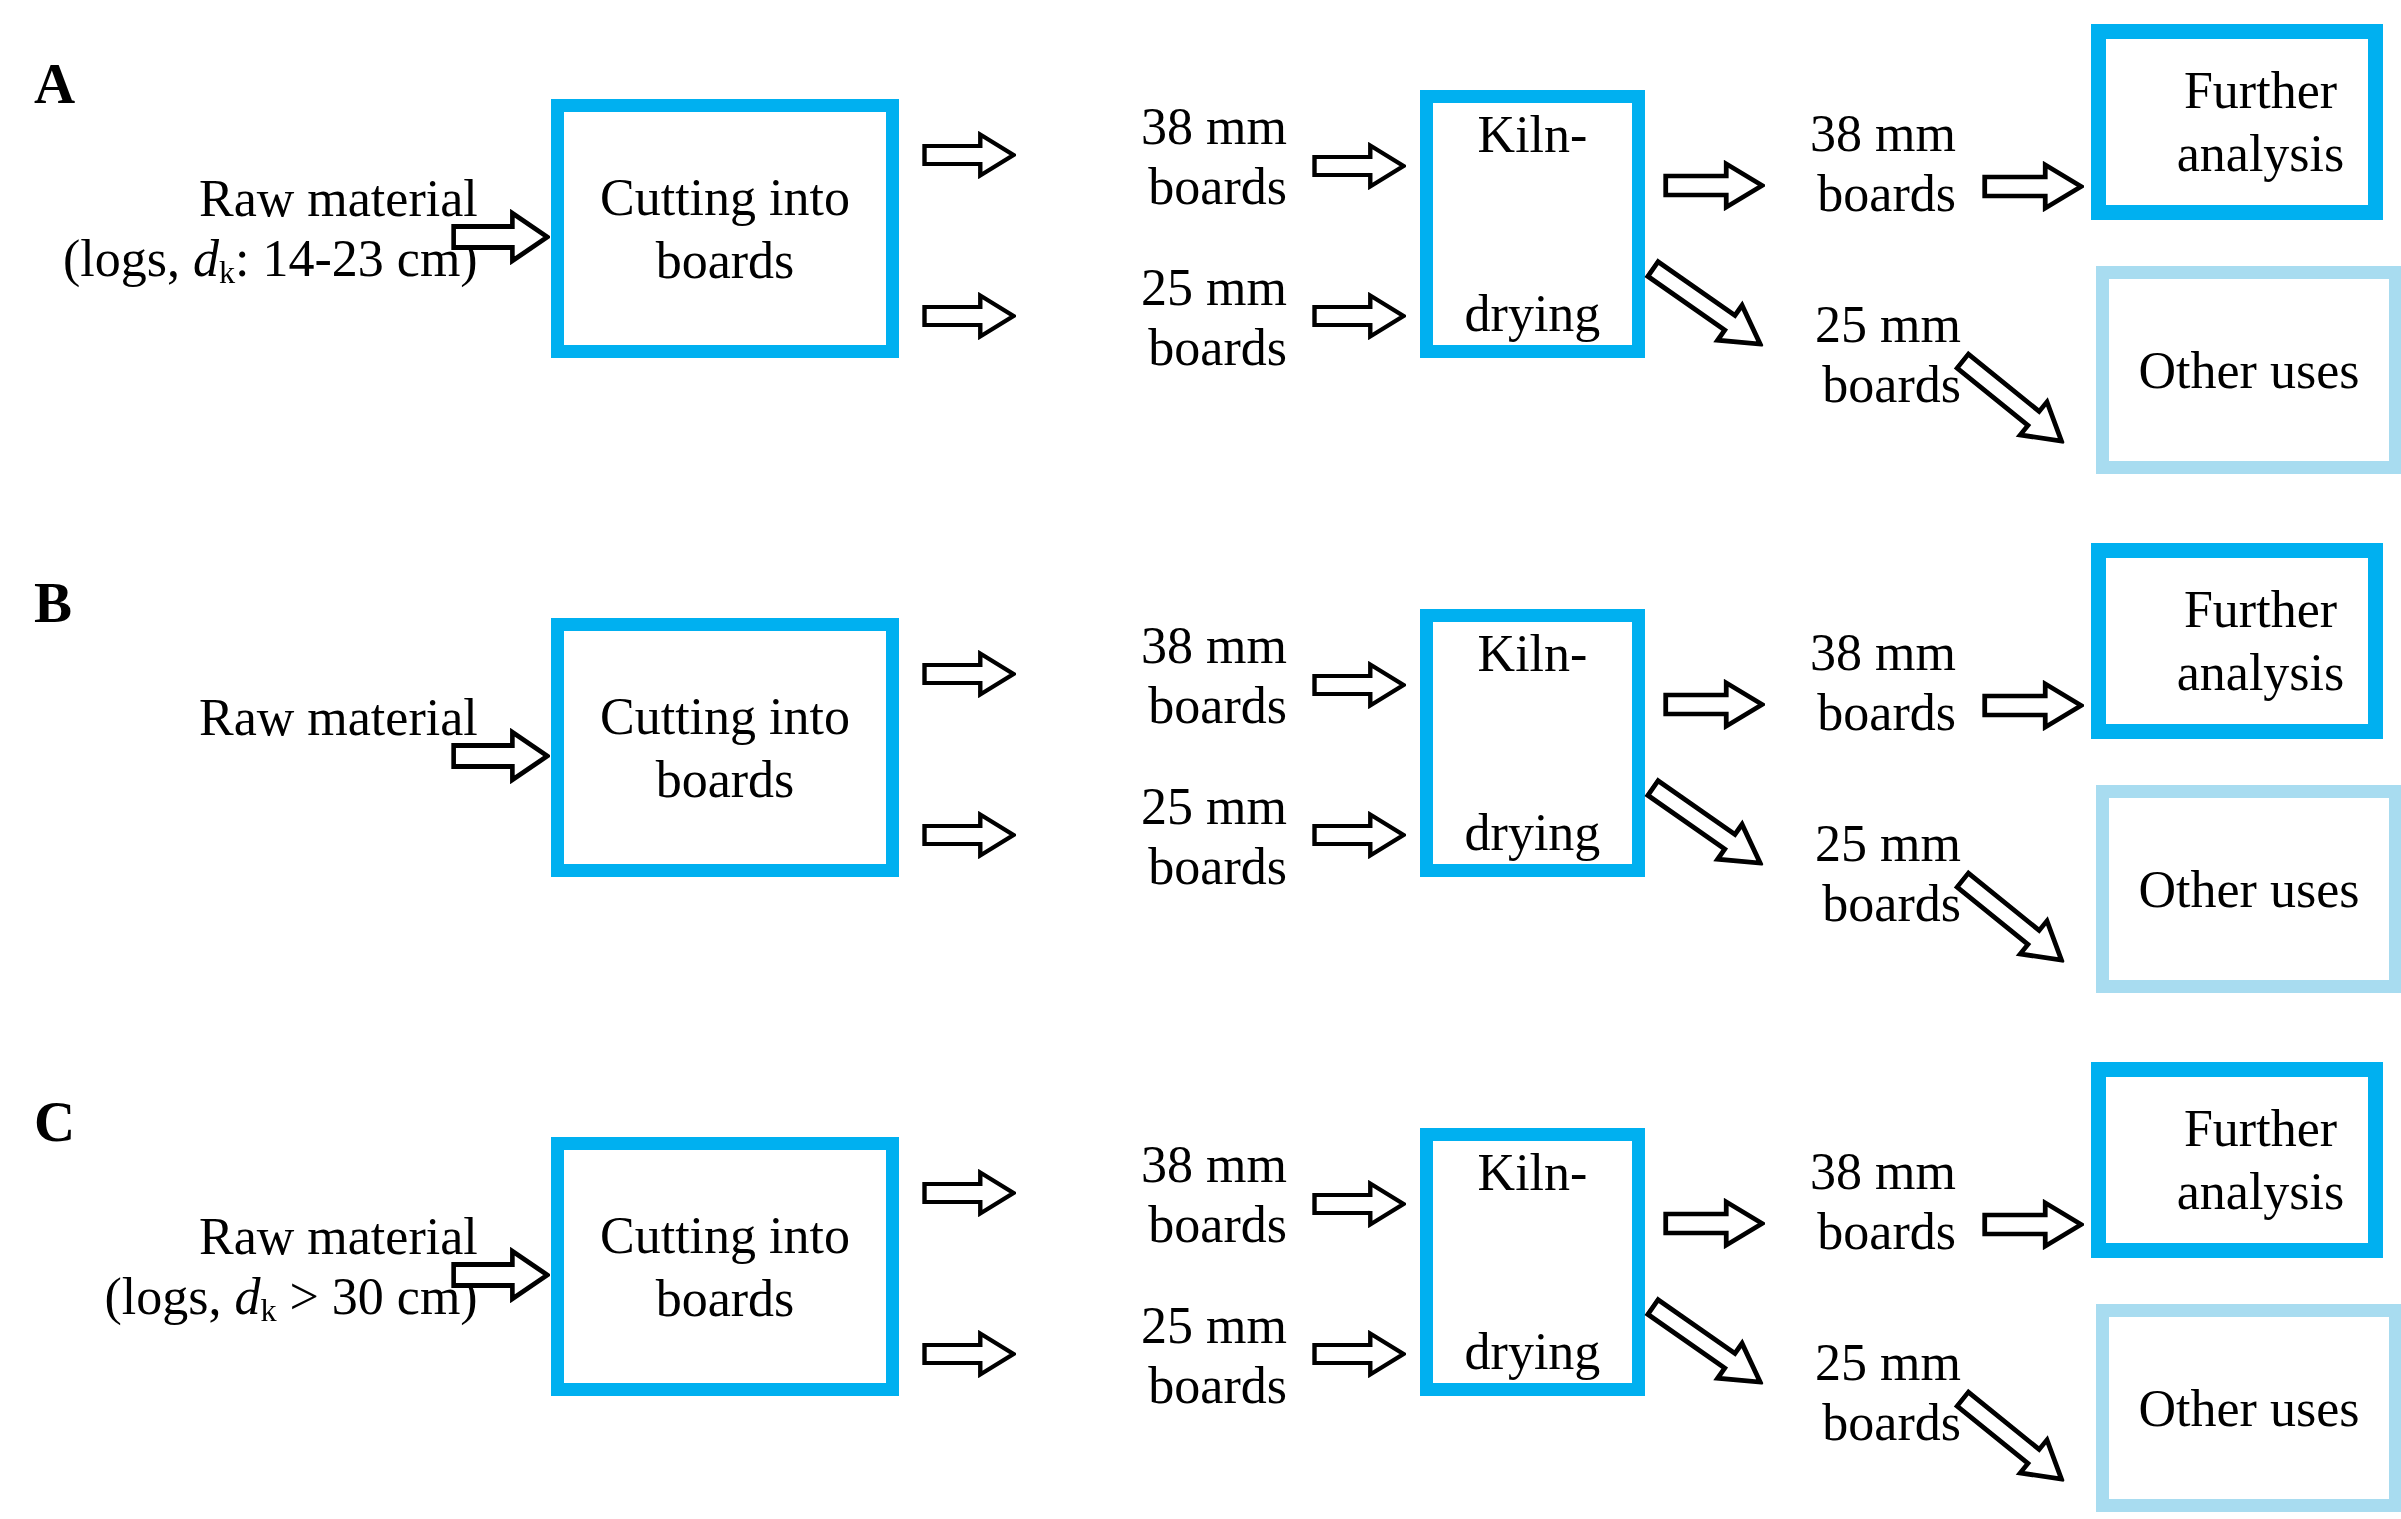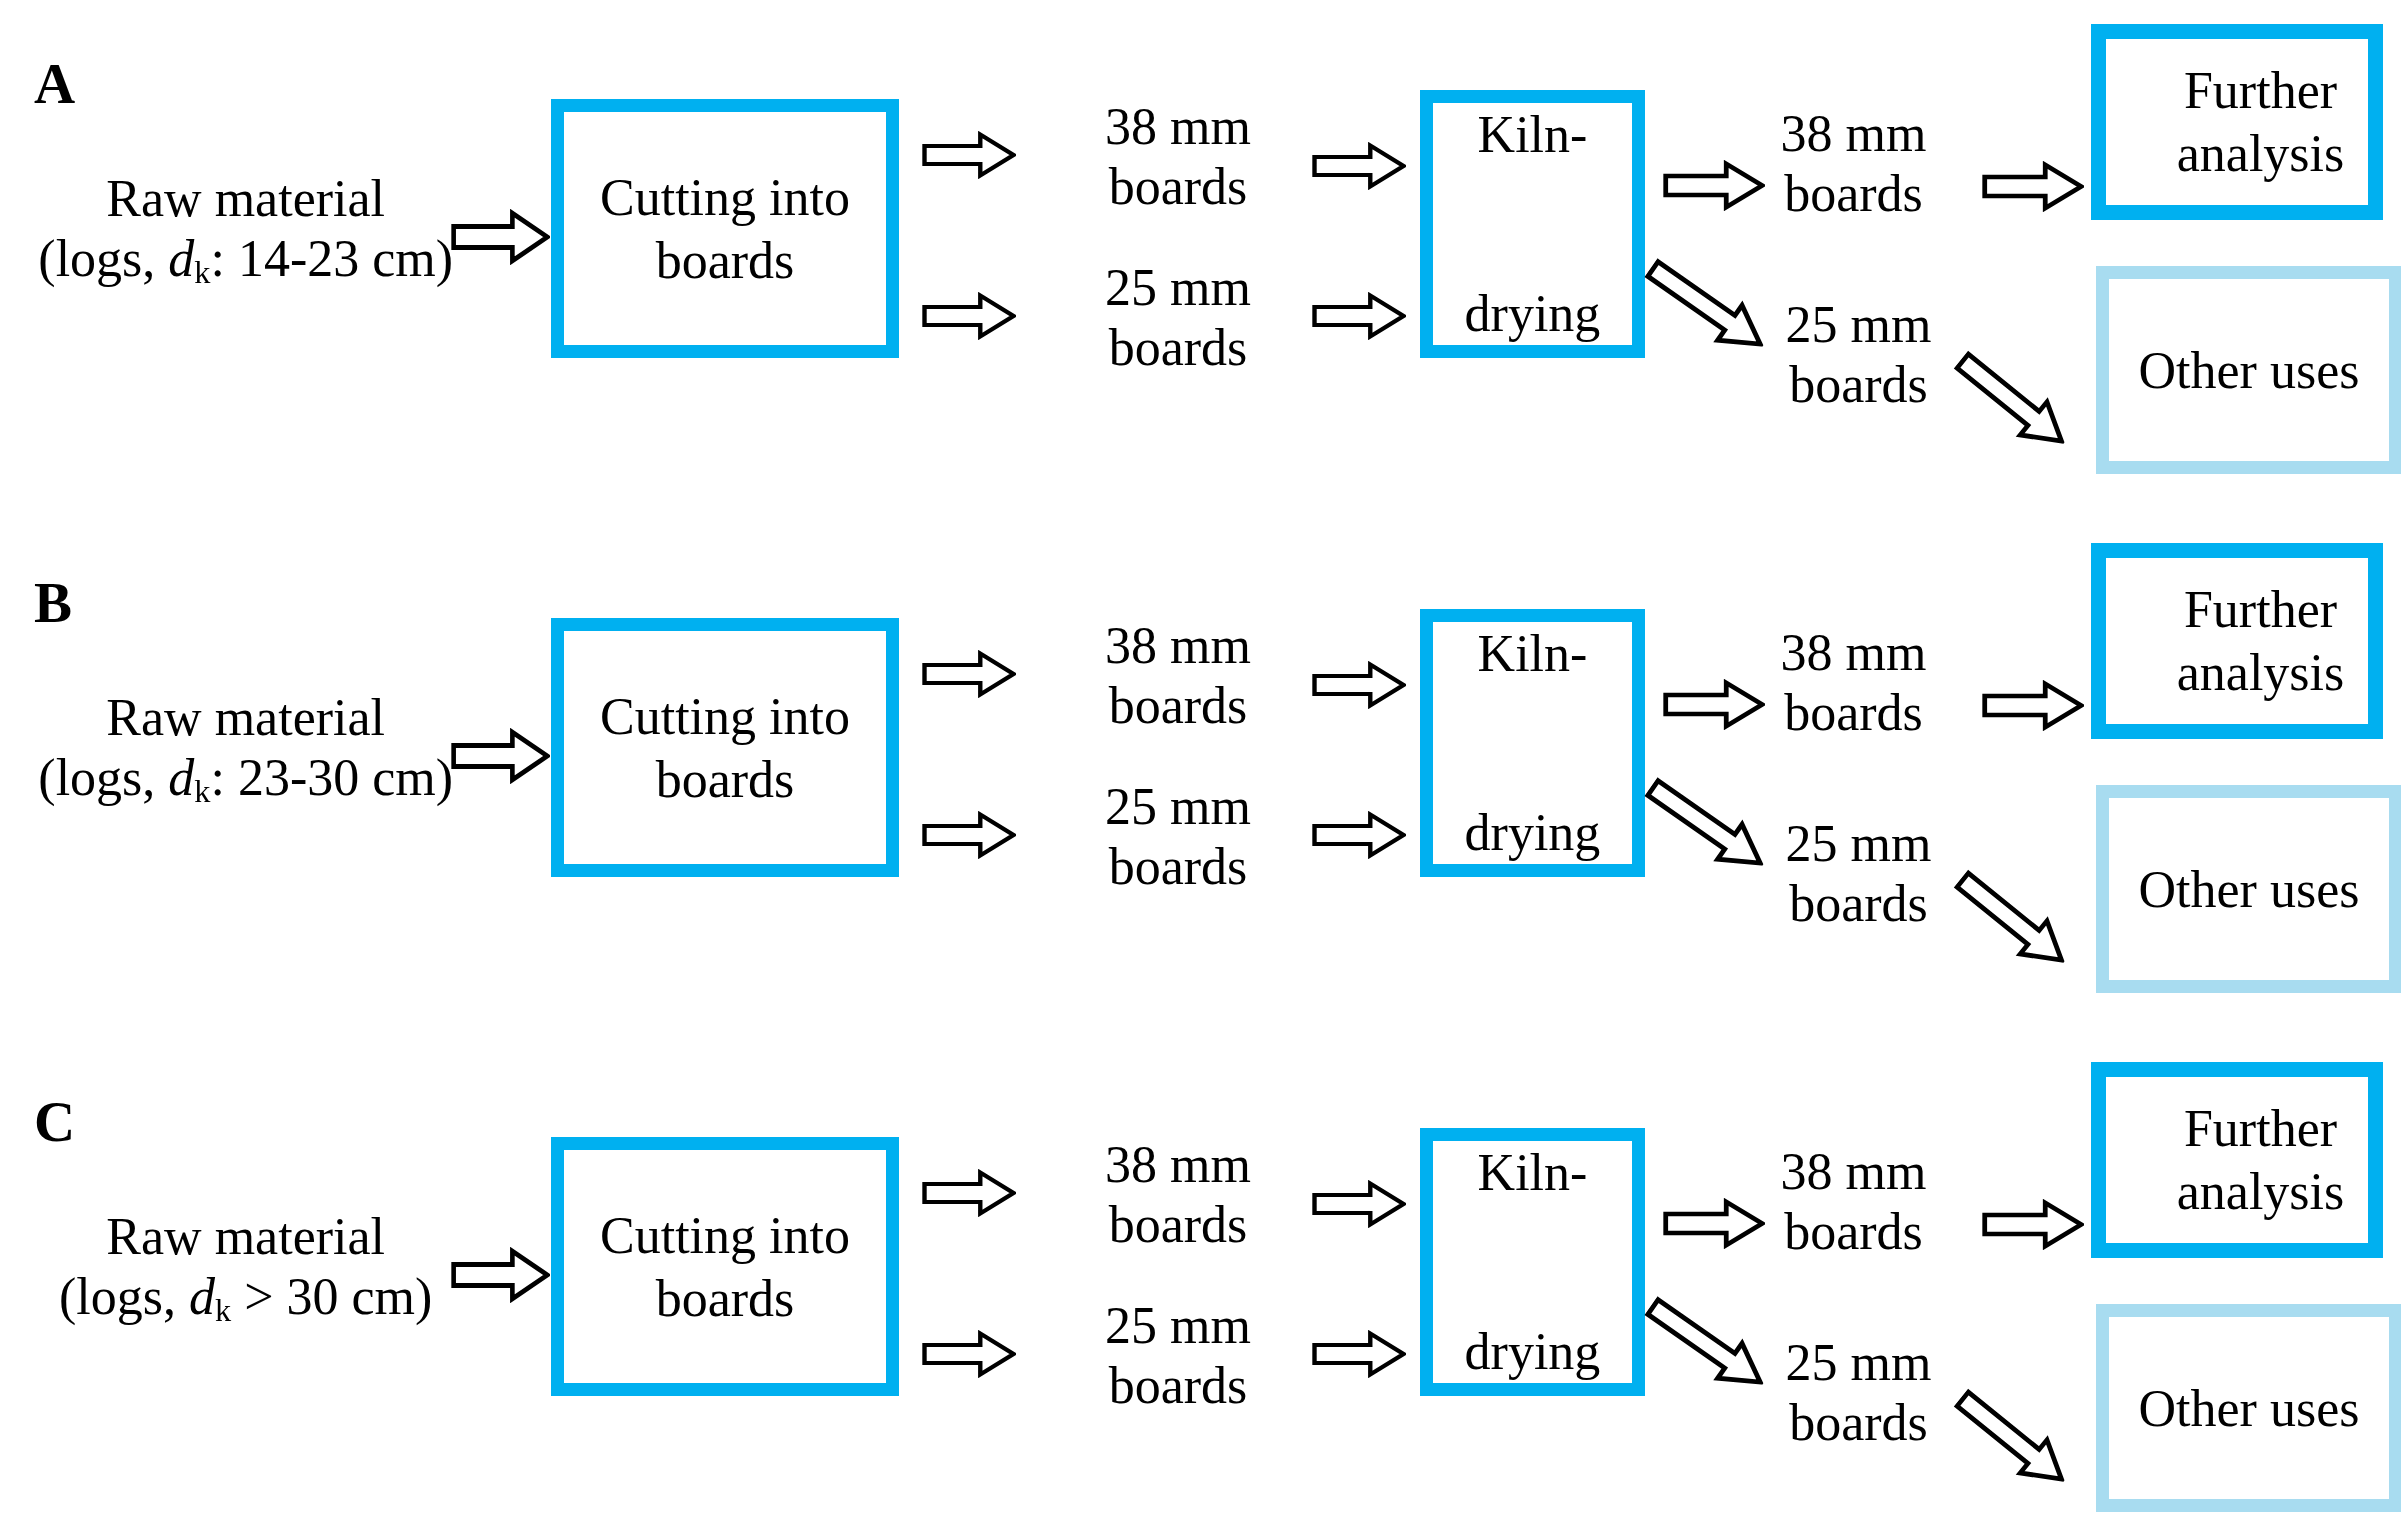--- a/index.html
+++ b/index.html
@@ -32,21 +32,21 @@
 
   .abs { position: absolute; }
 
   .row-label {
     font-weight: bold;
     font-size: 57px;
     line-height: 57px;
   }
 
   .txt {
-    text-align: center;
+    text-align: right;
     font-size: 52px;
     line-height: 60px;
     white-space: nowrap;
   }
 
   .box {
     position: absolute;
     background: #FFFFFF;
     display: flex;
     flex-direction: column;
@@ -199,21 +199,20 @@
     <div class="box light p-oubox">
       <div>Other uses</div>
     </div>
   </div>
 
   <div class="row row-b">
     <div class="abs row-label p-label">B</div>
 
     <div class="abs txt p-raw">
       <div>Raw material</div>
-      <div><span>(logs, </span><span class="var-d">d</span><span class="sub-k">k</span><span>: 23-30 cm)</span></div>
     </div>
 
     <div class="abs p-arrow-in">
       <svg class="arrow" viewBox="0 0 150 80" preserveAspectRatio="none">
           <path d="M4 25 H93 V6 L146 40 L93 74 V55 H4 Z"></path>
         </svg>
     </div>
 
     <div class="box accent p-cutbox">
       <div>Cutting into</div>

